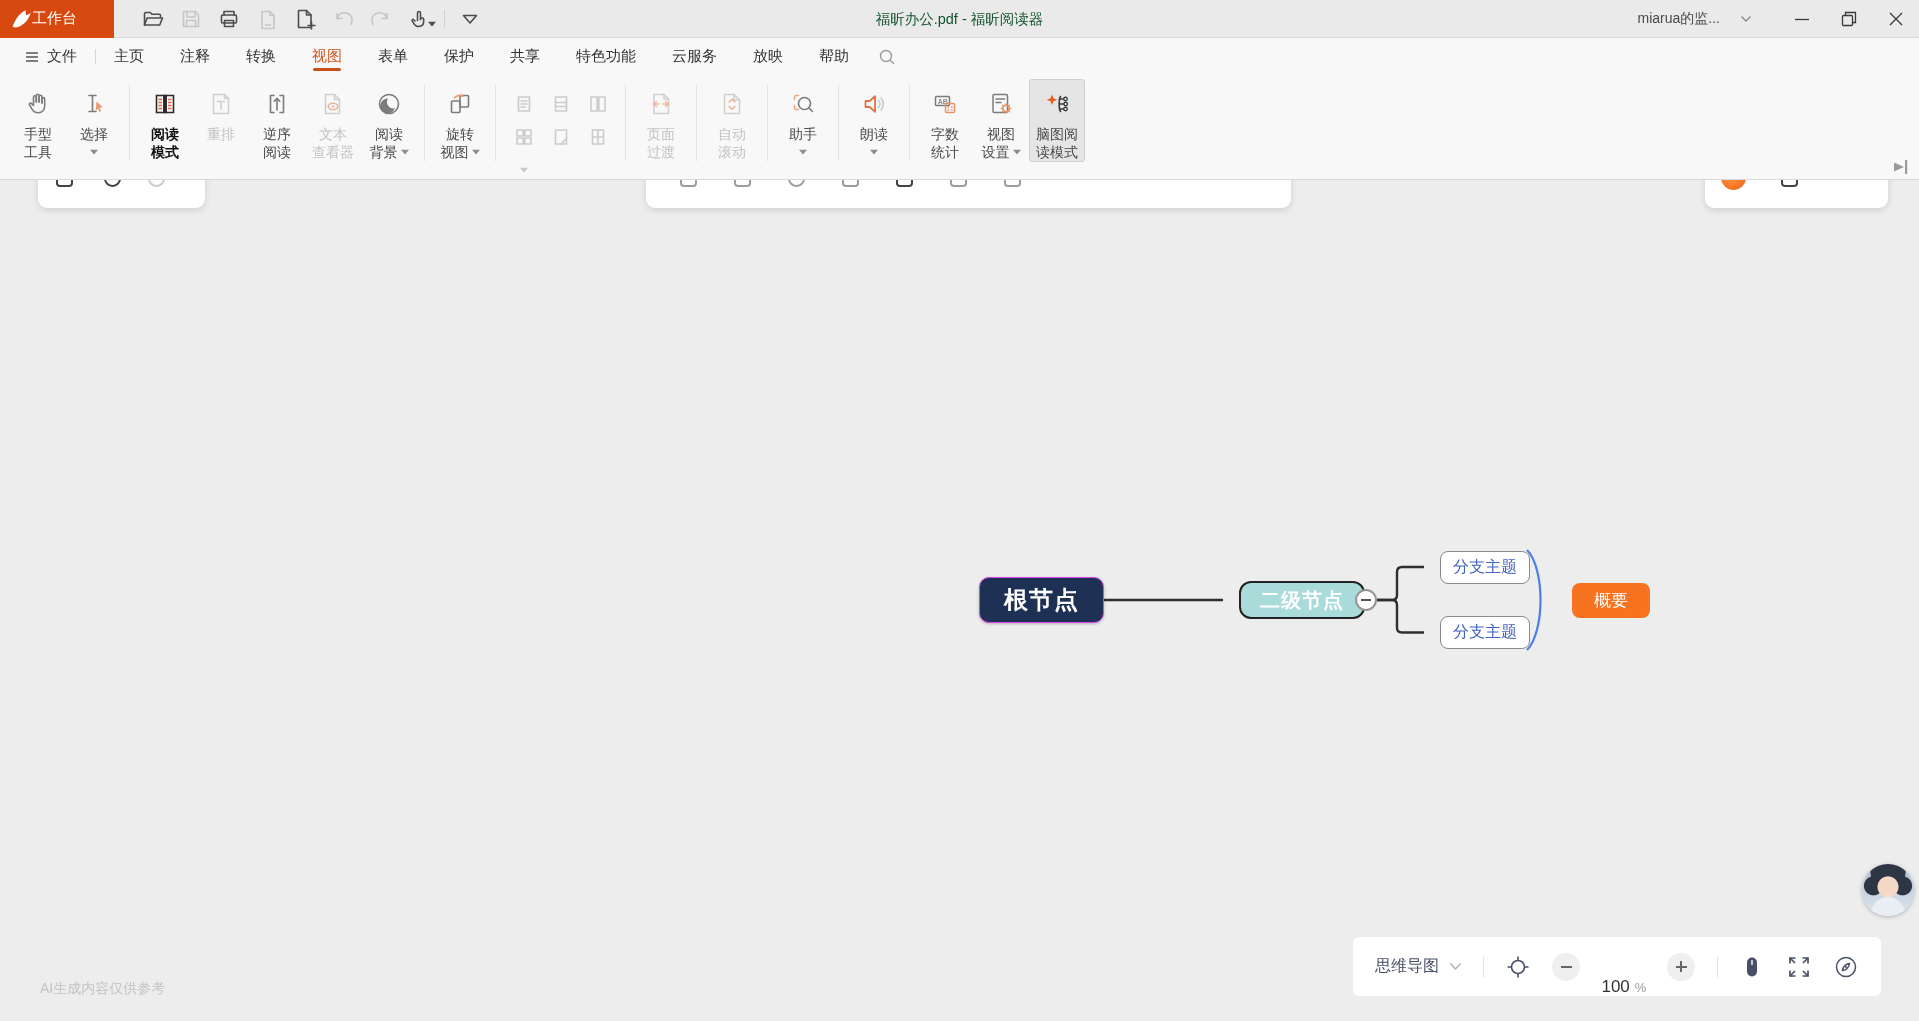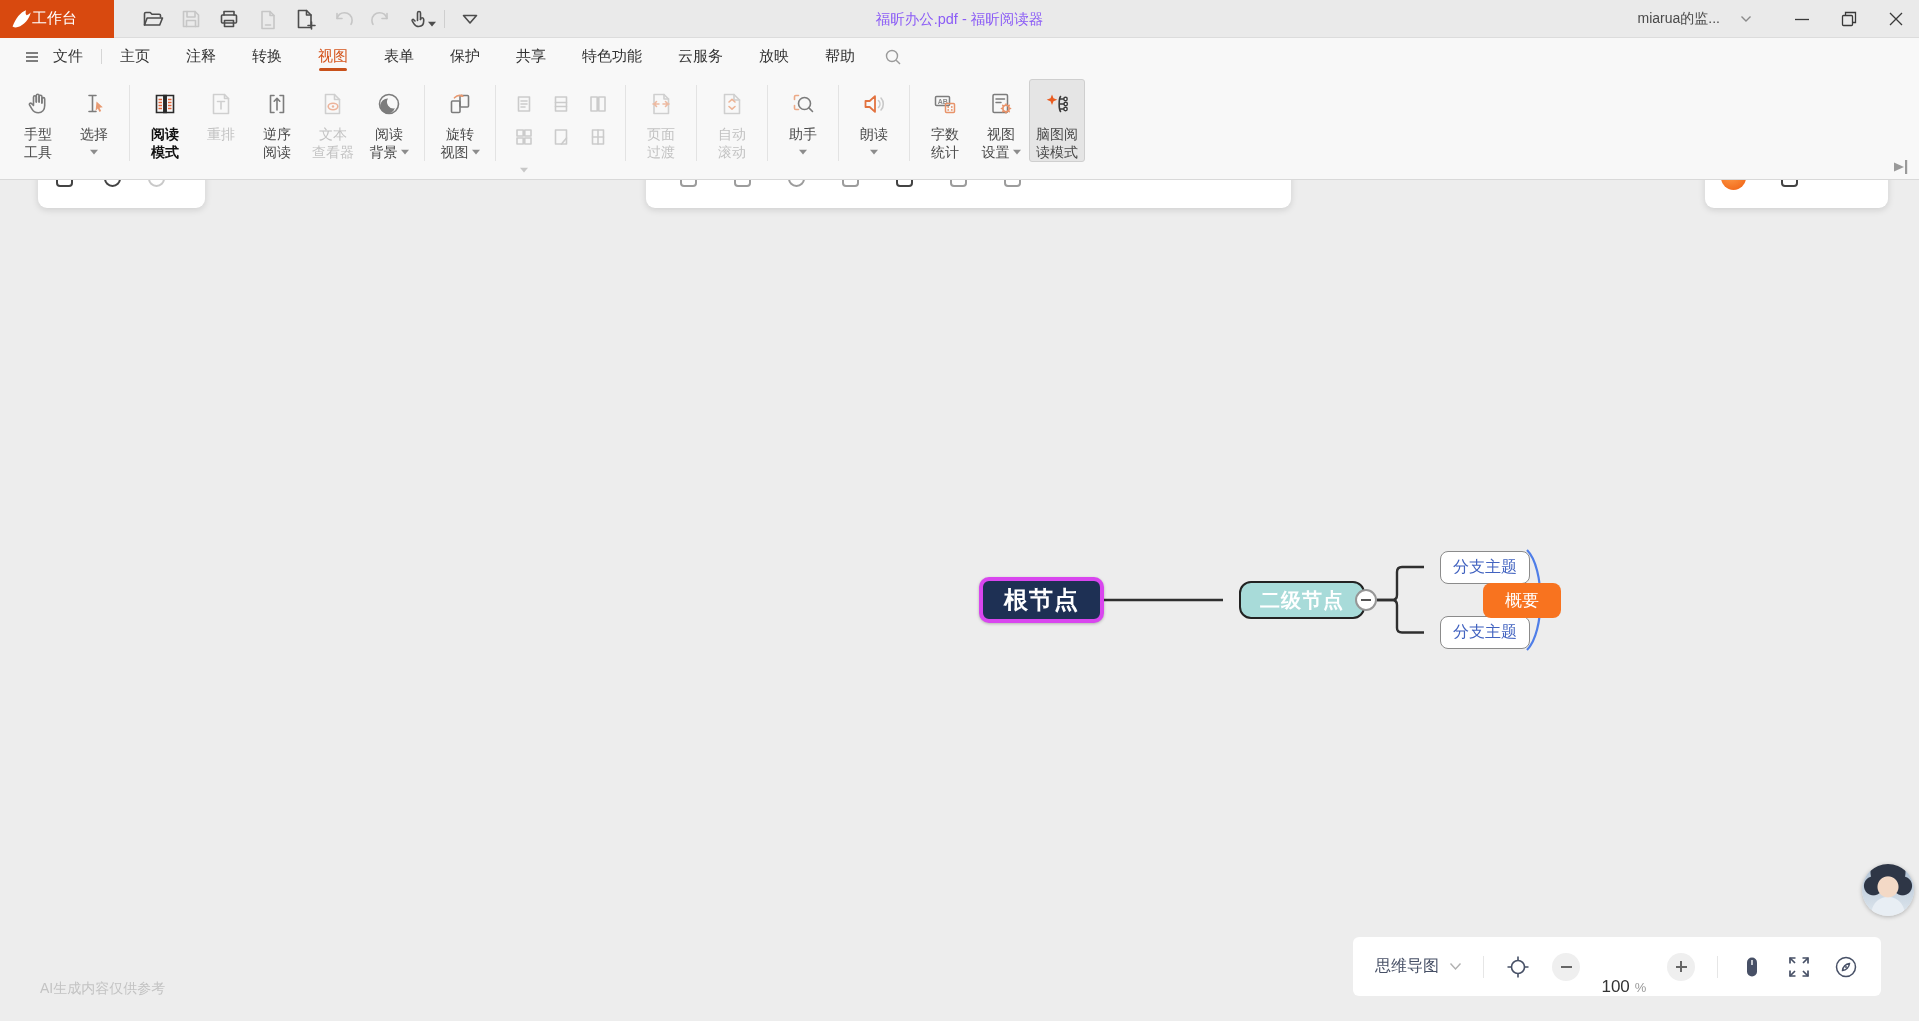--- a/index.html
+++ b/index.html
@@ -9,28 +9,28 @@
   svg{display:block;}
 
   
   .titlebar{height:38px;background:#eaeaea;display:flex;align-items:center;position:relative;border-bottom:1px solid #dcdcdc;box-sizing:border-box;}
   .ws-btn{width:114px;height:38px;background:#d8490f;color:#fff;display:flex;align-items:center;gap:0;padding-left:10px;box-sizing:border-box;font-size:15px;cursor:default;}
   .quick{display:flex;align-items:center;margin-left:20px;}
   .qi{width:38px;height:38px;display:flex;align-items:center;justify-content:center;color:#4d4d4d;position:relative;}
   .qi.disabled{color:#c6c6c6;}
   .qi .qcaret{position:absolute;right:2px;bottom:11px;color:#4d4d4d;}
   .qsep{width:1px;height:18px;background:#cfcfcf;margin:0 6px;}
-  .doc-title{position:absolute;left:50%;top:50%;transform:translate(-50%,-50%);font-size:14.5px;color:#8b5cf6;white-space:nowrap;text-align:center;}
+  .doc-title{position:absolute;left:50%;top:50%;transform:translate(-50%,-50%);font-size:14.5px;color:#14532d;white-space:nowrap;text-align:center;}
   .tb-right{margin-left:auto;display:flex;align-items:center;height:38px;}
   .account{display:flex;align-items:center;gap:20px;font-size:14px;color:#4a4a4a;margin-right:26px;}
   .winbtn{width:47px;height:38px;display:flex;align-items:center;justify-content:center;color:#3a3a3a;}
 
   
   .menubar{height:37px;background:#f8f8f8;display:flex;align-items:center;padding-left:24px;}
-  .menu-item{font-size:15px;color:#333;display:flex;align-items:center;gap:13px;height:37px;position:relative;margin-right:36px;cursor:default;white-space:nowrap;}
+  .menu-item{font-size:15px;color:#333;display:flex;align-items:center;gap:7px;height:37px;position:relative;margin-right:36px;cursor:default;white-space:nowrap;}
   .menu-item.active{color:#d4541c;}
   .menu-item.active::after{content:"";position:absolute;left:1px;right:1px;bottom:4px;height:3px;background:#c8511b;border-radius:2px;}
   .menu-div{width:1px;height:15px;background:#d6d6d6;margin:0 18px 0 -18px;}
   .menu-search{margin-left:-8px;}
 
   
   .ribbon{height:105px;background:#f8f8f8;border-bottom:1px solid #d9d9d9;box-sizing:border-box;display:flex;align-items:flex-start;padding:4px 0 0 10px;position:relative;}
   .rb-item{display:flex;flex-direction:column;align-items:center;padding:3px 4px 0;border-radius:3px;border:1px solid transparent;min-width:46px;}
   .rb-icon{height:42px;display:flex;align-items:center;justify-content:center;color:#7c7c7c;}
   .rb-l1,.rb-l2{font-size:14px;line-height:18px;color:#4a4a4a;white-space:nowrap;display:flex;align-items:center;gap:3px;height:18px;}
@@ -52,26 +52,26 @@
   .pg.round{border-radius:50%;}
   .pg.dark{border-color:#434343;}
   .pg.orange{border:none;background:radial-gradient(circle at 40% 35%,#ffa04d,#ef5c0e);width:25px;height:25px;border-radius:50%;top:14px;}
 
   .tooltip{position:absolute;left:1030px;top:2px;width:233px;background:#fff;border:1px solid #c6c6c6;border-radius:3px;box-shadow:0 3px 9px rgba(0,0,0,.16);padding:12px 14px 13px;z-index:10;}
   .tooltip .tt-title{font-size:15px;font-weight:bold;color:#111;margin-bottom:9px;}
   .tooltip .tt-body{font-size:14px;color:#3a3a3a;line-height:21px;}
 
   
   .mm-node{position:absolute;display:flex;align-items:center;justify-content:center;box-sizing:border-box;white-space:nowrap;margin-left:16px;}
-  .mm-root{left:963px;top:397px;width:125px;height:46px;border-radius:10px;border:4px solid #d946ef;color:#fff;font-size:24px;font-weight:700;letter-spacing:1px;box-shadow:0 1px 3px rgba(0,0,0,.25);}
+  .mm-root{left:963px;top:397px;width:125px;height:46px;border-radius:10px;border:1px solid #d946ef;color:#fff;font-size:24px;font-weight:700;letter-spacing:1px;box-shadow:0 1px 3px rgba(0,0,0,.25);}
   .mm-second{left:1223px;top:401px;width:126px;height:38px;border-radius:12px;border:2px solid #222;color:#fff;font-size:20px;font-weight:600;letter-spacing:1px;}
   .mm-branch{width:90px;height:33px;left:1424px;border-radius:8px;background:#fff;border:1.5px solid #8b8b8b;font-size:16px;}
   .mm-branch.b0{top:371px;}
   .mm-branch.b1{top:436px;}
-  .mm-summary{left:1467px;top:403px;width:78px;height:35px;border-radius:8px;color:#fff;font-size:17px;font-weight:500;}
+  .mm-summary{left:1556px;top:403px;width:78px;height:35px;border-radius:8px;color:#fff;font-size:17px;font-weight:500;}
   .mm-minus{position:absolute;left:1355px;top:409px;width:22px;height:22px;border-radius:50%;background:#fff;border:2px solid #969696;box-sizing:border-box;display:flex;align-items:center;justify-content:center;}
   .mm-minus::after{content:"";width:10px;height:2px;background:#555;}
 
   
   .zoombar{position:absolute;left:1353px;top:757px;width:528px;height:59px;background:#fff;border-radius:6px;display:flex;align-items:center;padding:0 22px;box-sizing:border-box;justify-content:space-between;}
   .zb-mode{display:flex;align-items:center;gap:10px;font-size:16px;color:#475066;}
   .zb-div{width:1px;height:22px;background:#e6e6e6;}
   .zb-circle{width:28px;height:28px;border-radius:50%;background:#efefef;display:flex;align-items:center;justify-content:center;}
   .zb-circle .bar{width:11px;height:2px;background:#666;}
   .zb-circle .vbar{position:absolute;width:2px;height:11px;background:#666;}

